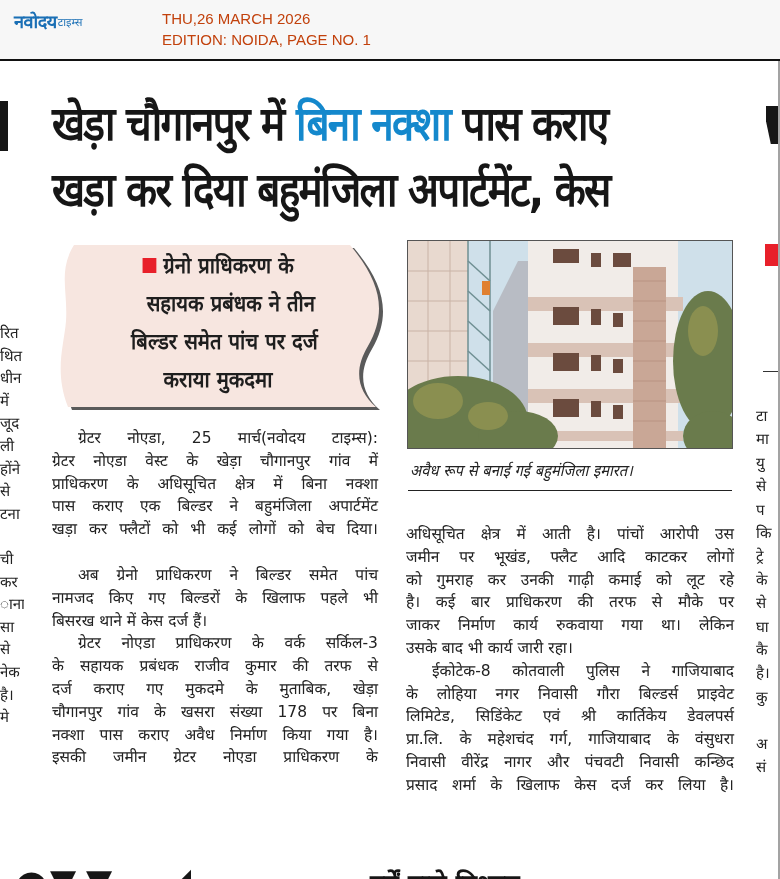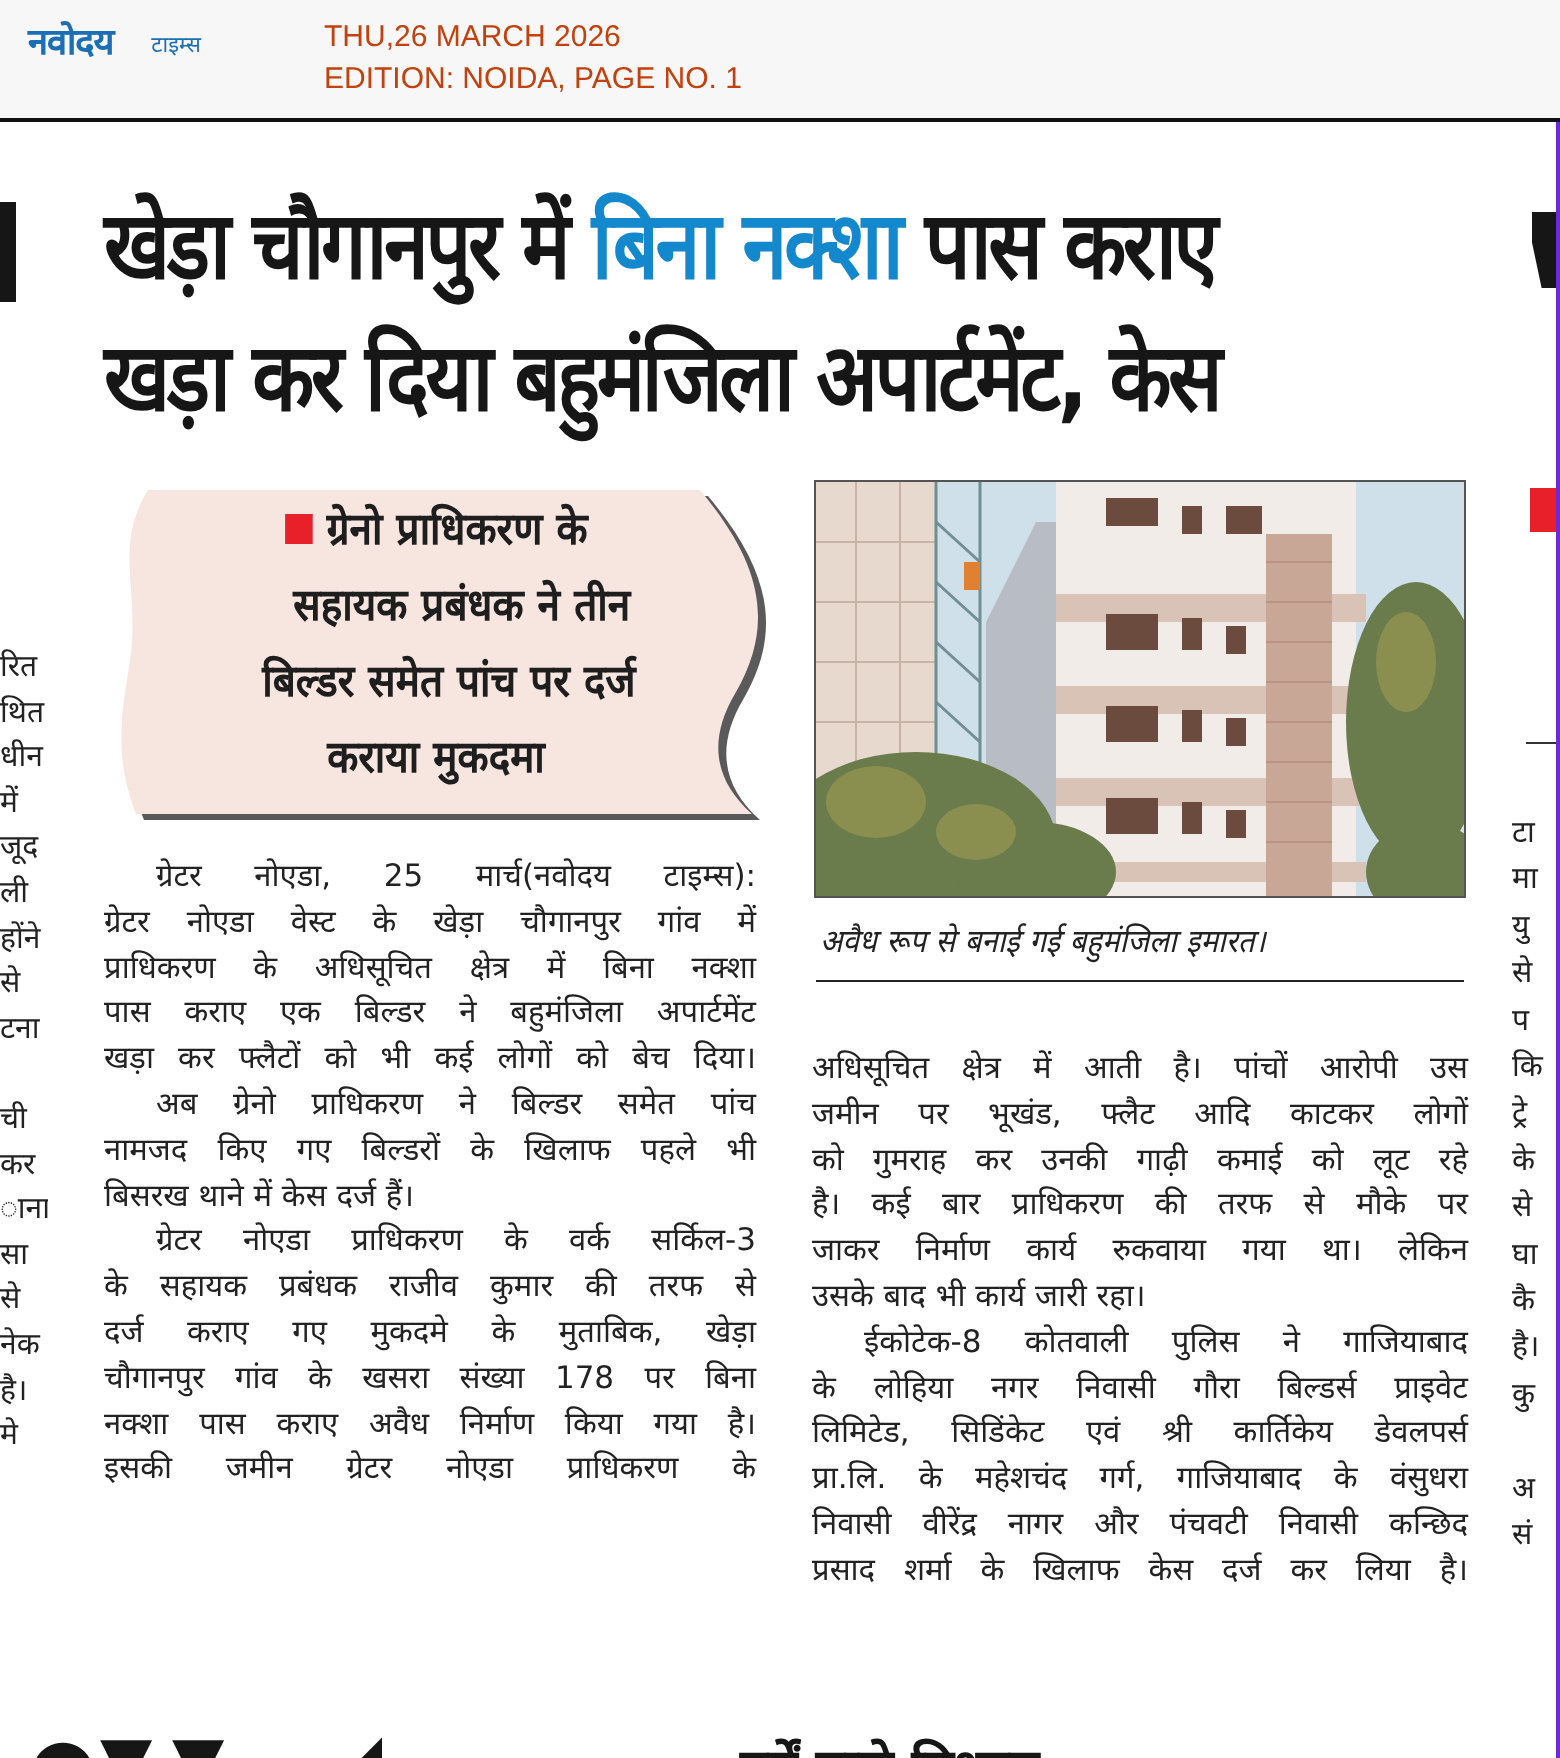--- a/index.html
+++ b/index.html
@@ -22,21 +22,20 @@
       width: 780px; height: 59px;
       background: #f7f7f7;
       border-bottom: 2px solid #111;
     }
     .logo {
       position: absolute;
       left: 14px; top: 9px;
       height: 24px;
       display: flex;
       align-items: flex-end;
-      gap: 18px;
     }
     .logo-main {
       font-family: "DejaVu Sans", sans-serif;
       font-weight: bold;
       font-size: 18px;
       color: #1a6fb5;
       letter-spacing: -0.5px;
       line-height: 22px;
     }
     .logo-sub {
@@ -54,21 +53,21 @@
       font-size: 15px;
       line-height: 21px;
       color: #c2410c;
       font-weight: 500;
     }
     
     .page {
       position: absolute;
       left: 0; top: 61px;
       width: 778px; height: 818px;
-      border-right: 2px solid #6d28d9;
+      border-right: 2px solid #a3a3a3;
       overflow: hidden;
     }
     .headline {
       position: absolute;
       left: 52px; top: 30px;
       width: 690px;
       font-family: "DejaVu Sans", sans-serif;
       font-weight: bold;
       font-size: 47px;
       line-height: 66px;
@@ -326,21 +325,21 @@
   </div>
   <div class="caption">अवैध रूप से बनाई गई बहुमंजिला इमारत।</div>
   <div class="caption-rule"></div>
 
   <div class="col col-left">
     <span class="col-line" style="padding-left:26px;">ग्रेटर नोएडा, 25 मार्च(नवोदय टाइम्स):</span>
     <span class="col-line">ग्रेटर नोएडा वेस्ट के खेड़ा चौगानपुर गांव में</span>
     <span class="col-line">प्राधिकरण के अधिसूचित क्षेत्र में बिना नक्शा</span>
     <span class="col-line">पास कराए एक बिल्डर ने बहुमंजिला अपार्टमेंट</span>
     <span class="col-line">खड़ा कर फ्लैटों को भी कई लोगों को बेच दिया।</span>
-    <span class="col-line" style="padding-left:26px;">अब ग्रेनो प्राधिकरण  ने बिल्डर समेत पांच</span>
+    <span class="col-line" style="padding-left:26px;margin-top:23px;">अब ग्रेनो प्राधिकरण  ने बिल्डर समेत पांच</span>
     <span class="col-line">नामजद किए गए बिल्डरों के खिलाफ पहले भी</span>
     <span class="col-line" style="text-align-last:left;">बिसरख थाने में केस दर्ज हैं।</span>
     <span class="col-line" style="padding-left:26px;">ग्रेटर नोएडा प्राधिकरण के वर्क सर्किल-3</span>
     <span class="col-line">के सहायक प्रबंधक राजीव कुमार की तरफ से</span>
     <span class="col-line">दर्ज कराए गए मुकदमे के मुताबिक, खेड़ा</span>
     <span class="col-line">चौगानपुर गांव के खसरा संख्या 178 पर बिना</span>
     <span class="col-line">नक्शा पास कराए अवैध निर्माण किया गया है।</span>
     <span class="col-line">इसकी जमीन ग्रेटर नोएडा प्राधिकरण के</span>
   </div>
 

